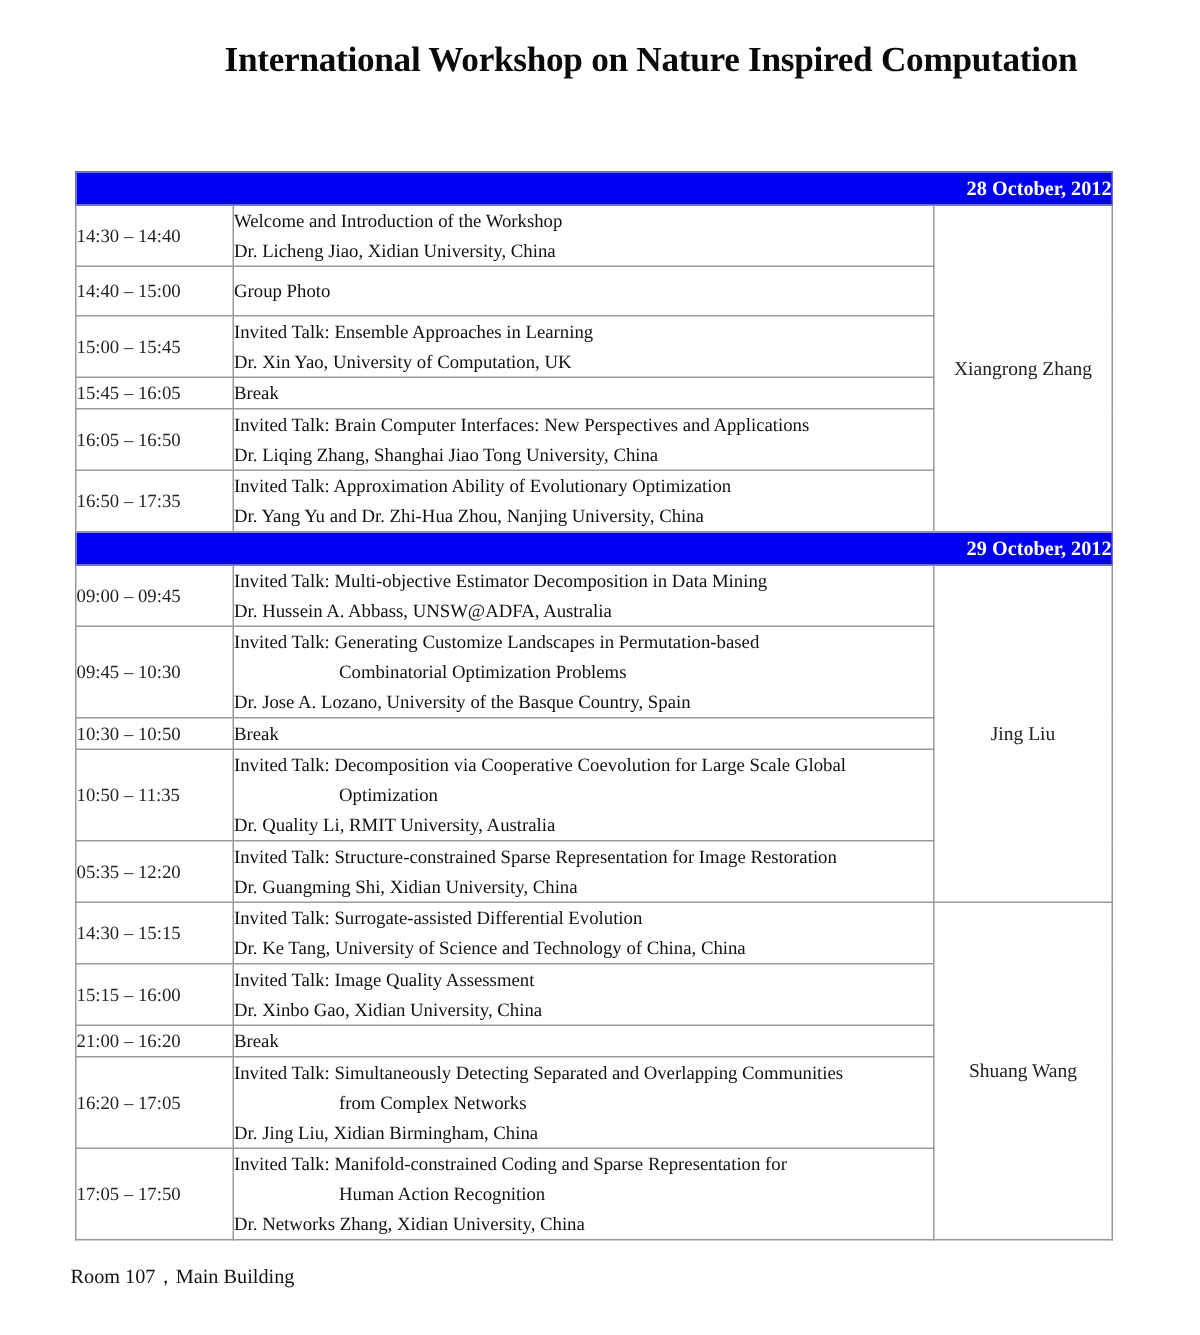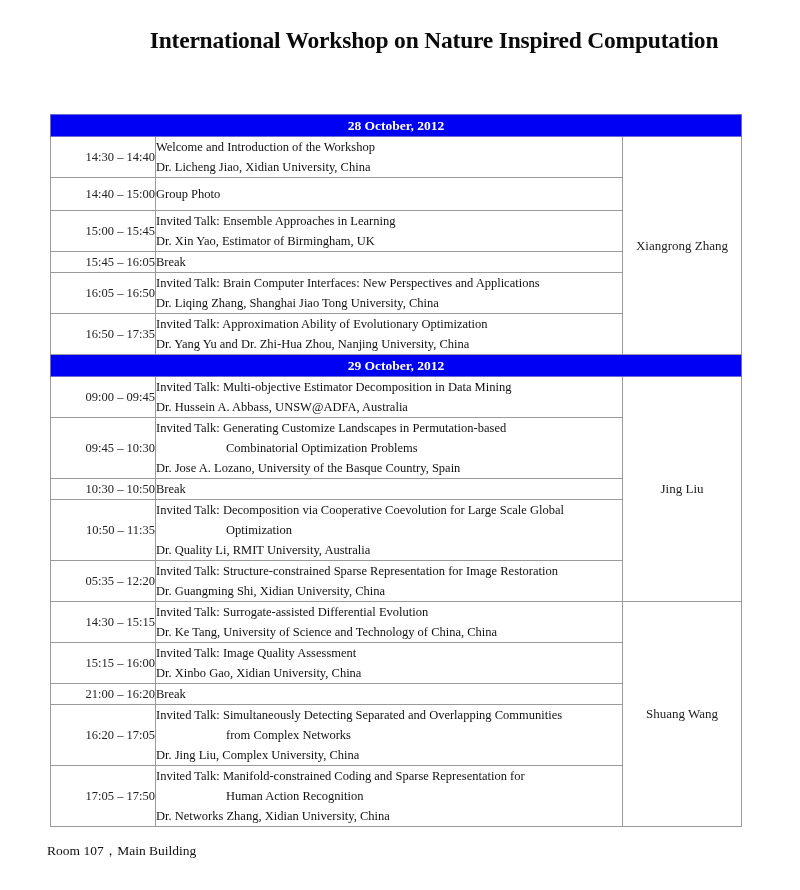--- a/index.html
+++ b/index.html
@@ -17,24 +17,24 @@
       border-collapse: collapse; table-layout: fixed;
       font-size: 12.5px;
     }
     table.sched td {
       border: 1px solid #9a9a9a; padding: 0; vertical-align: middle;
     }
     col.c-time { width: 105px; }
     col.c-talk { width: 467px; }
     col.c-chair { width: 119px; }
     tr.day td {
-      background: #0000f4; color: #ffffff; text-align: center;
+      background: #0000f4; color: #ffffff; text-align: right;
       font-weight: bold; font-size: 13.5px; height: 21px; border-color: #6a6ad0;
     }
-    td.time { text-align: right; color: #222; }
+    td.time { text-align: left; color: #222; }
     td.talk { padding-left: 5px; color: #111; }
     td.chair { text-align: center; color: #222; font-size: 13px; }
     .line { height: 20px; line-height: 20px; white-space: nowrap; }
     .b { font-weight: normal; }
     .indent { padding-left: 70px; }
     .room {
       position: absolute; left: 47px; top: 842px; font-size: 13.5px; color: #111;
     }
   </style>
 </head>
@@ -66,21 +66,21 @@
     <tr>
       <td class="time" style="height:32px">14:40 – 15:00</td>
       <td class="talk">
         <div class="line b">Group Photo</div>
       </td>
     </tr>
     <tr>
       <td class="time">15:00 – 15:45</td>
       <td class="talk">
         <div class="line"><span>Invited Talk: </span><span class="b">Ensemble Approaches in Learning</span></div>
-        <div class="line">Dr. Xin Yao, Estimator of Birmingham, UK</div>
+        <div class="line">Dr. Xin Yao, University of Computation, UK</div>
       </td>
     </tr>
     <tr>
       <td class="time">15:45 – 16:05</td>
       <td class="talk">
         <div class="line b">Break</div>
       </td>
     </tr>
     <tr>
       <td class="time">16:05 – 16:50</td>
@@ -156,21 +156,21 @@
       <td class="time">21:00 – 16:20</td>
       <td class="talk">
         <div class="line b">Break</div>
       </td>
     </tr>
     <tr>
       <td class="time">16:20 – 17:05</td>
       <td class="talk">
         <div class="line"><span>Invited Talk: </span><span class="b">Simultaneously Detecting Separated and Overlapping Communities</span></div>
         <div class="line b indent">from Complex Networks</div>
-        <div class="line">Dr. Jing Liu, Complex University, China</div>
+        <div class="line">Dr. Jing Liu, Xidian Birmingham, China</div>
       </td>
     </tr>
     <tr>
       <td class="time">17:05 – 17:50</td>
       <td class="talk">
         <div class="line"><span>Invited Talk: </span><span class="b">Manifold-constrained Coding and Sparse Representation for</span></div>
         <div class="line b indent">Human Action Recognition</div>
         <div class="line">Dr. Networks Zhang, Xidian University, China</div>
       </td>
     </tr>

